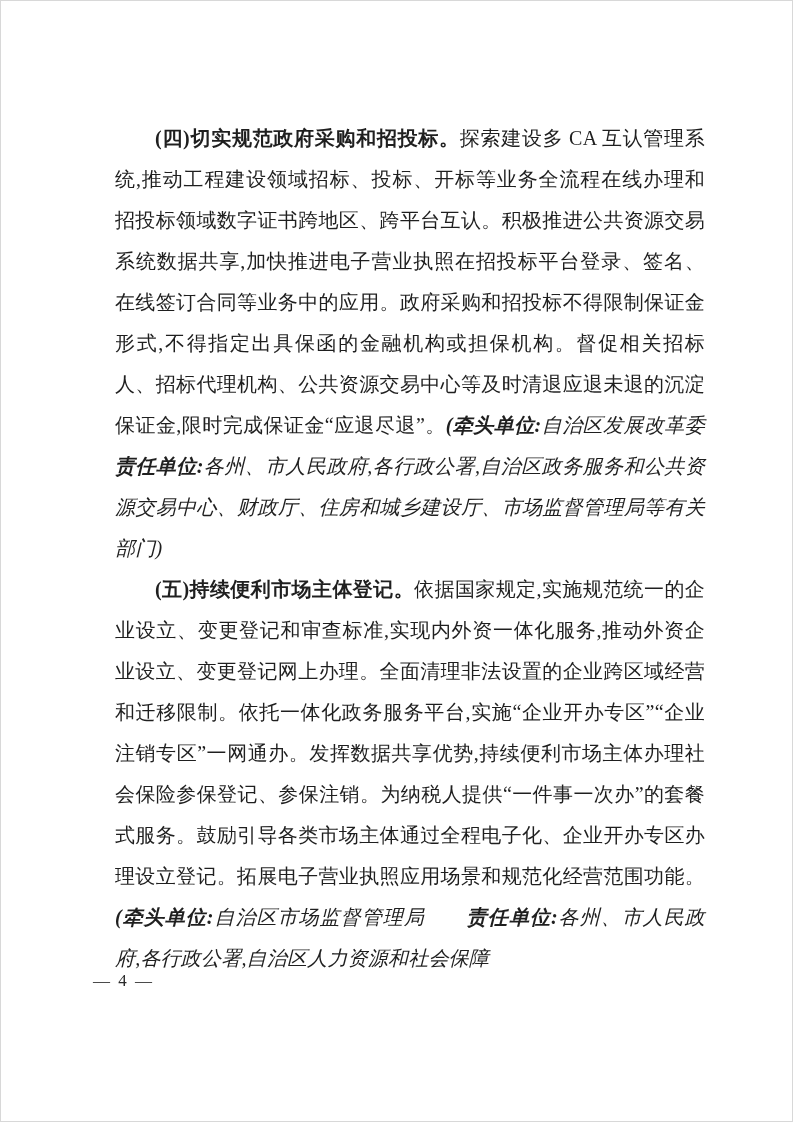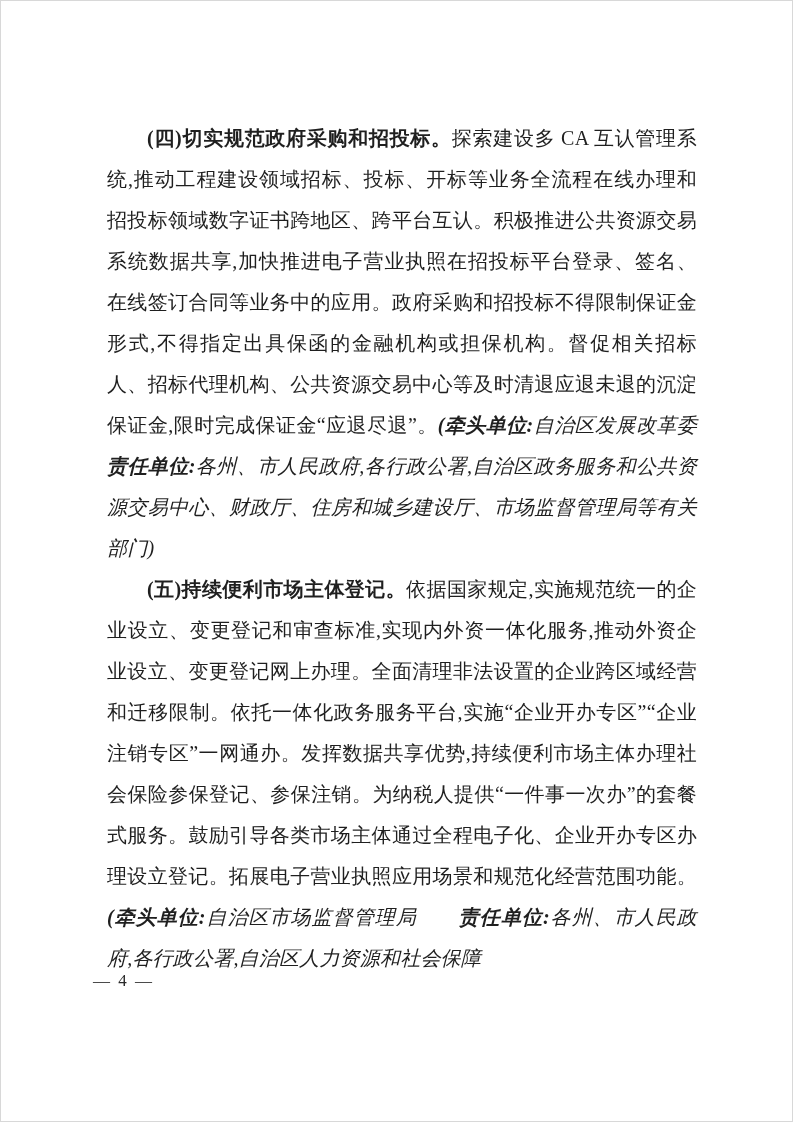--- a/index.html
+++ b/index.html
@@ -13,21 +13,21 @@
     height: 1122px;
     background: #ffffff;
     box-sizing: border-box;
     border: 1px solid #d8d8d8;
     overflow: hidden;
     font-family: "Liberation Serif", "DejaVu Serif", serif;
     color: #1f1f1f;
   }
   .doc-body {
     position: absolute;
-    left: 106px;
+    left: 114px;
     top: 117px;
     width: 590px;
   }
   p.para {
     margin: 0;
     padding: 0;
     font-size: 20px;
     line-height: 41px;
     text-align: justify;
     text-justify: inter-character;

